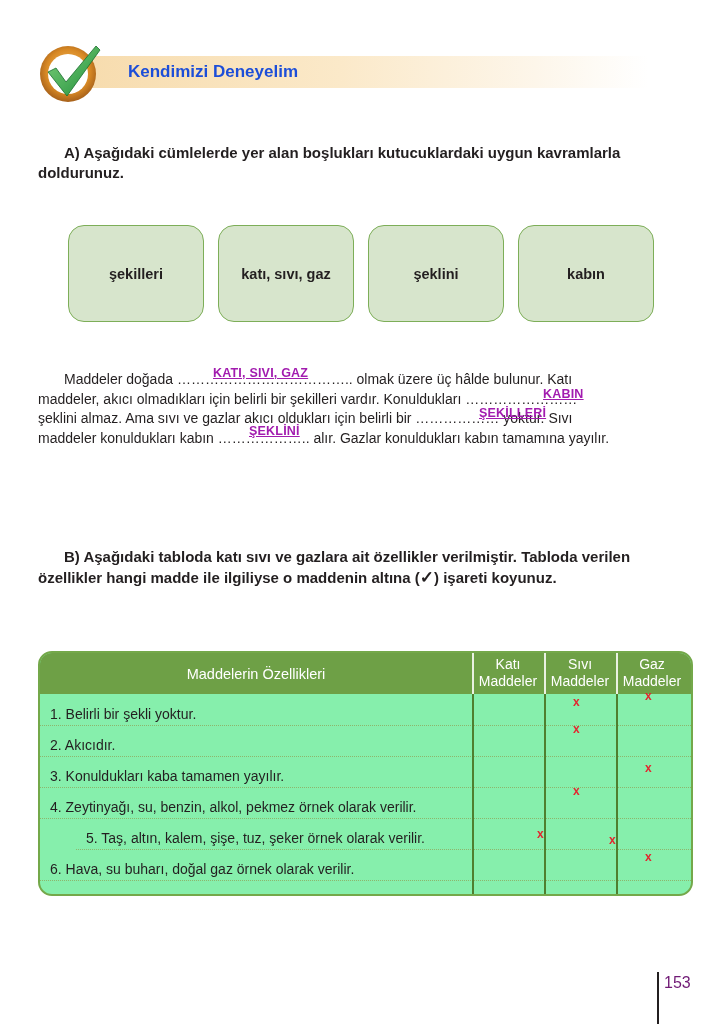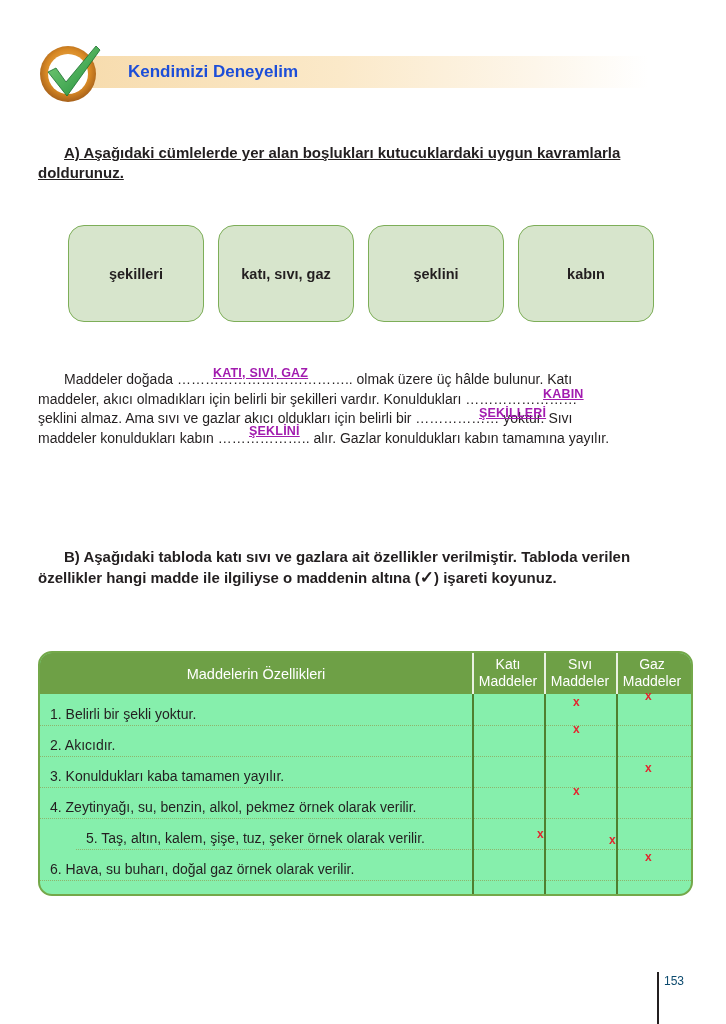--- a/index.html
+++ b/index.html
@@ -5,21 +5,21 @@
   html, body { margin:0; padding:0; background:#ffffff; }
   body { width:726px; height:1024px; position:relative; overflow:hidden; font-family:"Liberation Sans", sans-serif; color:#231f20; }
 
   
   .hdr-bar { position:absolute; left:88px; top:56px; width:560px; height:32px;
     background:linear-gradient(to right, #f7dcae 0%, #fbe9c9 45%, #fdf6ea 80%, rgba(255,255,255,0) 100%); }
   .hdr-title { position:absolute; left:128px; top:62px; font-size:17px; font-weight:bold; color:#1d4ed8; }
   .hdr-badge { position:absolute; left:36px; top:38px; width:68px; height:68px; }
 
   
-  .qA { position:absolute; left:38px; top:143px; width:650px; font-size:15px; font-weight:bold; line-height:20px; text-indent:26px;text-decoration:underline; }
+  .qA { position:absolute; left:38px; top:143px; width:650px; font-size:15px; font-weight:bold; line-height:20px; text-indent:26px; }
 
   .chips { position:absolute; left:68px; top:225px; width:612px; height:97px;padding-left:42px; }
   .chip { position:absolute; top:0; width:134px; height:95px; background:#d7e5cc; border:1.5px solid #7dae58; border-radius:16px;
     display:flex; align-items:center; justify-content:center; font-size:14.5px; font-weight:bold; color:#231f20; }
 
   .para { position:absolute; left:38px; top:370px; width:660px; font-size:14px; line-height:19.5px; color:#231f20; }
   .para .ln { position:relative; white-space:nowrap; height:19.5px; }
   .ans { position:absolute; color:#a21caf; font-weight:bold; font-size:12.5px; letter-spacing:0.2px;text-decoration:underline; }
 
   
@@ -29,21 +29,21 @@
   .thead { position:absolute; left:0; top:0; width:651px; height:41px; background:#6ea046; color:#fff; }
   .th-main { position:absolute; left:0; top:0; width:432px; height:41px; display:flex; align-items:center; justify-content:center; font-size:14.5px; }
   .th-col { position:absolute; top:0; width:70px; height:41px; text-align:center; font-size:14px; line-height:17px; padding-top:3px; box-sizing:border-box; }
   .vline { position:absolute; top:0; width:1.5px; height:241px; background:#4f7f2f; }
   .vline.hd { background:#e9f1e1; height:41px; }
   .row { position:absolute; left:0; width:651px; height:31px; border-bottom:1.5px dotted #8db66c; }
   .row-text { position:absolute; left:10px; bottom:3px; font-size:14px; color:#231f20; white-space:nowrap; }
   .mark { position:absolute; color:#e3262f; font-size:12px; font-weight:bold; }
 
   .pg-line { position:absolute; left:657px; top:972px; width:2px; height:52px; background:#231f20; }
-  .pg-num { position:absolute; left:664px; top:974px; font-size:12px; color:#0c4a6e; }
+  .pg-num { position:absolute; left:664px; top:974px; font-size:16px; color:#701a75; }
 </style>
 </head>
 <body>
 
 <div class="hdr-bar"></div>
 <svg class="hdr-badge" viewBox="0 0 68 68">
   <defs>
     <radialGradient id="ring" cx="50%" cy="45%" r="55%">
       <stop offset="0%" stop-color="#f6c46b"></stop>
       <stop offset="70%" stop-color="#d98a25"></stop>

